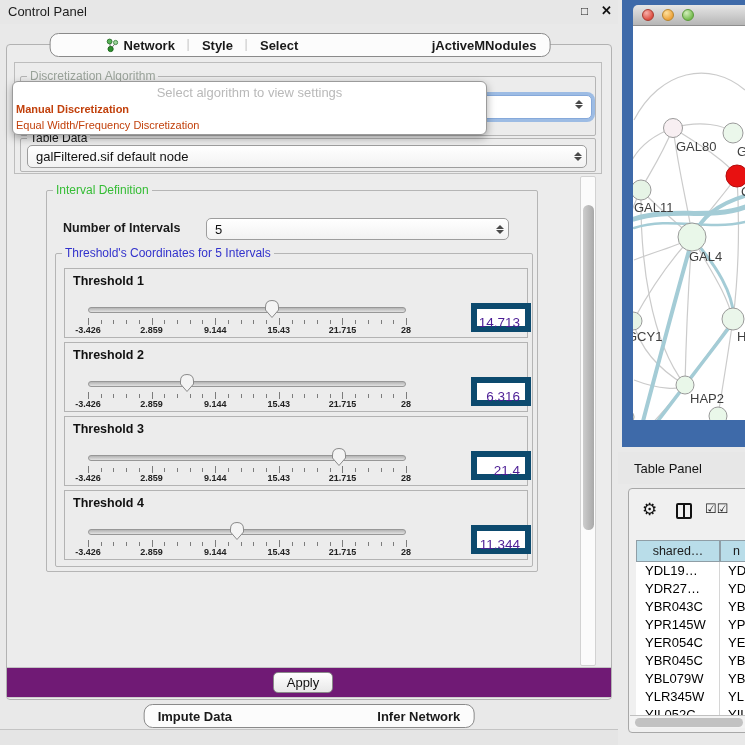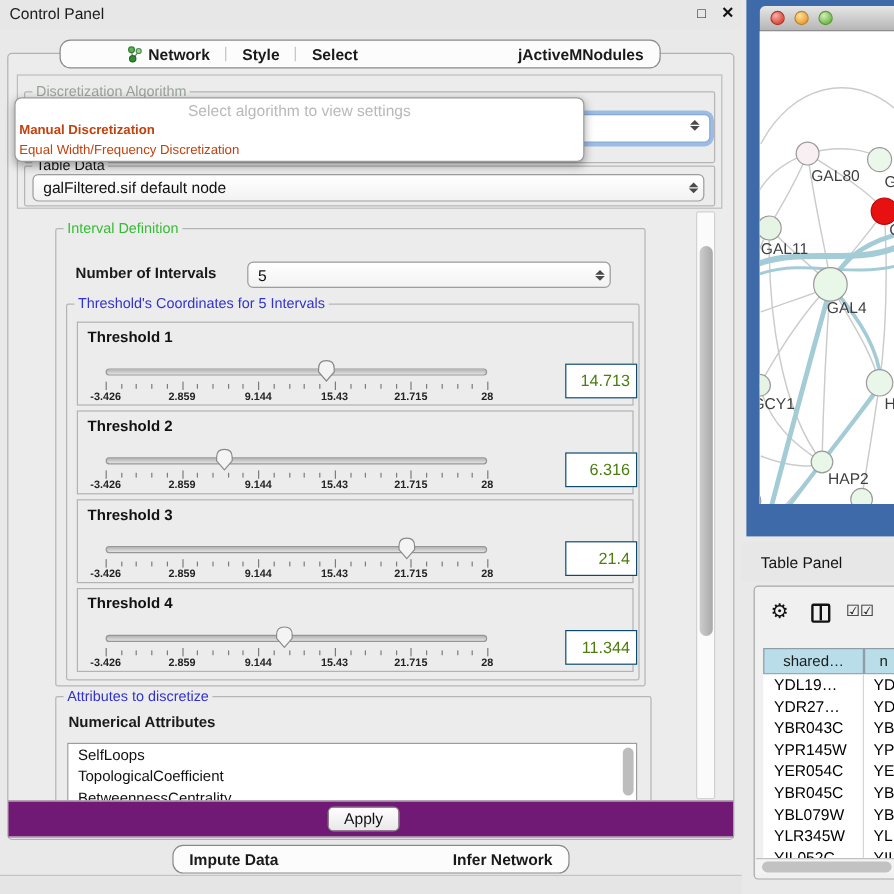--- a/index.html
+++ b/index.html
@@ -64,21 +64,21 @@
 
   .thr-panel { position:absolute; left:8px; width:464px; height:70px; background:#ececec;
                border:1px solid #b3b3b3; }
   .thr-label { position:absolute; left:8px; top:5px; font-size:12.5px; font-weight:bold; color:#111; }
   .thr-track { position:absolute; left:23px; top:38px; width:318px; height:6px; border-radius:3px;
                background:linear-gradient(#b4b4b4,#e2e2e2); border:1px solid #979797; }
   .thr-thumb { position:absolute; top:30px; width:16px; height:20px; }
   .tick { position:absolute; width:1px; background:#7c7c7c; }
   .tick-label { position:absolute; width:50px; text-align:center; font-size:9px; font-weight:bold; color:#222; top:56px; }
   .thr-value { position:absolute; left:406px; top:34px; width:60px; height:29px; background:#fff;
-               border:1px solid #0c4a6e; font-size:13.5px; color:#4d7c0f; text-align:right;
+               border:6px solid #0c4a6e; font-size:13.5px; color:#4c1d95; text-align:right;
                line-height:27px; padding-right:5px; }
 
   .attr-list { position:absolute; left:9px; top:38px; width:475px; height:54px; background:#fff;
                border:1px solid #9d9d9d; overflow:hidden; }
   .attr-item { height:18px; line-height:18px; padding-left:8px; font-size:12.5px; color:#111; white-space:nowrap; }
   .attr-thumb { position:absolute; right:2px; top:3px; width:9px; height:40px; border-radius:5px; background:#bdbdbd; }
 
   .apply-strip { position:absolute; left:1px; top:623px; width:604px; height:31px; background:#701a75;
                  border-top:1px solid #c2c2c2; border-bottom:1px solid #cdcdcd; }
   .apply-btn { position:absolute; left:266px; top:4px; width:60px; height:21px;
@@ -362,32 +362,20 @@
               <div class="tick-label" style="left: 316px;">28</div>
               <svg class="thr-thumb" width="16" height="20" style="left: 164.458px;">
                 <path d="M1.5,8 Q1.5,1.5 8,1.5 Q14.5,1.5 14.5,8 L14.5,11 L8,18.5 L1.5,11 Z" fill="#f4f4f4" stroke="#8a8a8a" stroke-width="1"></path>
               </svg>
               <div class="thr-value">11.344</div>
             </div>
           </div>
       </div>
     </div>
 
-    <div class="group" style="left:32px; top:405px; width:497px; height:95px;">
-      <span class="gtitle blue">Attributes to discretize</span>
-      <span style="position:absolute; left:10px; top:14px; font-size:12.5px; font-weight:bold;">Numerical Attributes</span>
-      <div class="attr-list">
-        <div id="attrItems">
-            <div class="attr-item">SelfLoops</div>
-            <div class="attr-item">TopologicalCoefficient</div>
-            <div class="attr-item">BetweennessCentrality</div>
-          </div>
-        <div class="attr-thumb"></div>
-      </div>
-    </div>
   </div>
 
   <div class="vscroll">
     <div class="vthumb"></div>
   </div>
 
   <div style="position:absolute; left:6px; top:44px; width:606px; height:656px; pointer-events:none;">
     <div class="apply-strip" style="pointer-events:auto;">
       <div class="apply-btn">Apply</div>
     </div>

